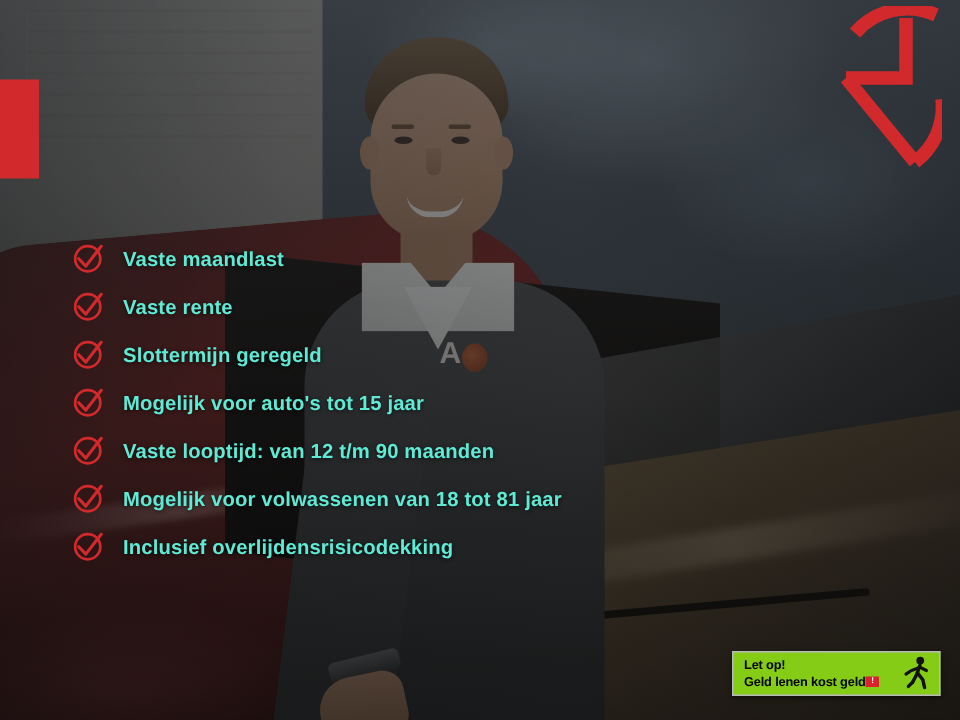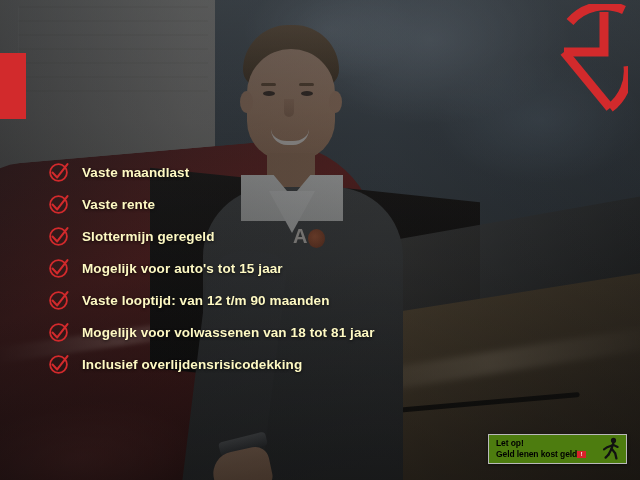--- a/index.html
+++ b/index.html
@@ -228,33 +228,33 @@
     display: flex;
     align-items: center;
   }
   .check-icon {
     width: 22px; height: 22px;
     flex: 0 0 22px;
     margin-right: 12px;
     position: relative;
   }
   .feature-label {
-    color: #fef9c3;
+    color: #5eead4;
     font-size: 13.5px;
     font-weight: 600;
     letter-spacing: .1px;
     text-shadow: 0 1px 3px rgba(0,0,0,.65);
     white-space: nowrap;
   }
 
   .warning-badge {
     position: absolute;
     left: 488px; top: 434px;
     width: 139px; height: 30px;
-    background: #4d7c0f;
+    background: #84cc16;
     border: 1px solid #b9b9b9;
     box-shadow: 0 1px 3px rgba(0,0,0,.5);
     display: flex;
     align-items: center;
     padding: 0 5px 0 7px;
     box-sizing: border-box;
   }
   .warning-text {
     flex: 1 1 auto;
     color: #000000;

